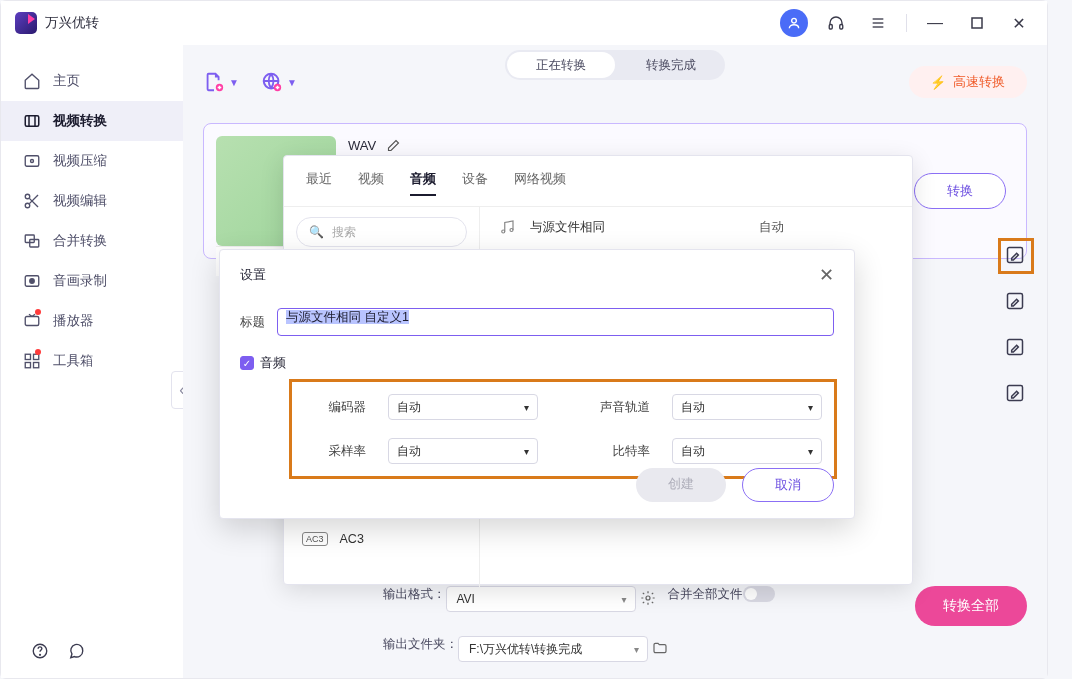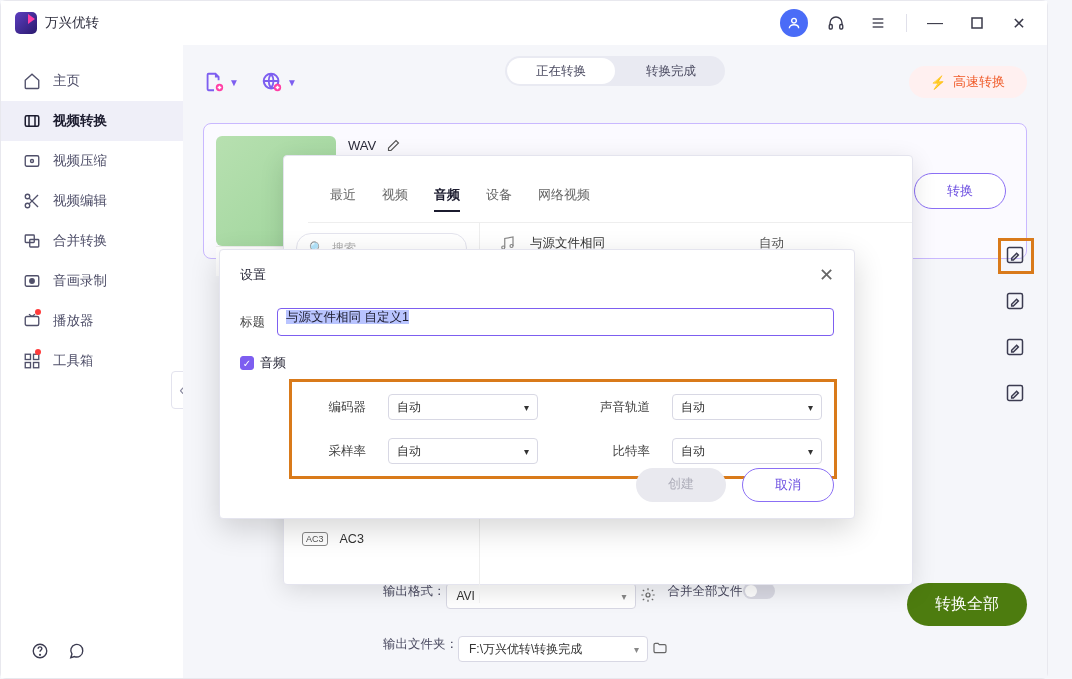--- a/index.html
+++ b/index.html
@@ -19,21 +19,21 @@
 .sbitem{display:flex;align-items:center;gap:12px;padding:11px 22px;color:#50506a;font-size:13.5px;cursor:pointer;position:relative;}
 .sbitem.active{background:#efeff8;color:#1b1b2e;font-weight:600;}
 .sbitem .sbic{width:18px;height:18px;display:flex;align-items:center;justify-content:center;}
 .reddot:after{content:"";position:absolute;left:34px;top:8px;width:6px;height:6px;border-radius:50%;background:#ff3b3b;}
 .collapse-h{position:absolute;right:-10px;top:326px;width:22px;height:38px;border:1px solid #e3e3ee;border-radius:4px;background:#fff;display:flex;align-items:center;justify-content:center;color:#8a8aa0;cursor:pointer;}
 
 .main{flex:1;background:#f5f6fa;padding:16px 20px 0;position:relative;}
 .toolbar{display:flex;align-items:center;gap:10px;height:42px;}
 .addbtn{display:flex;align-items:center;gap:4px;color:#7d5ef0;cursor:pointer;}
 .addbtn .plusic{font-size:22px;}
-.tabswitch{margin-left:auto;margin-right:auto;position:absolute;left:50%;transform:translateX(-50%);top:11px;display:flex;background:#e9eaf2;border-radius:20px;overflow:hidden;width:220px;height:30px;}
+.tabswitch{margin-left:auto;margin-right:auto;position:absolute;left:50%;transform:translateX(-50%);top:5px;display:flex;background:#e9eaf2;border-radius:20px;overflow:hidden;width:220px;height:30px;}
 .tabswitch div{flex:1;display:flex;align-items:center;justify-content:center;font-size:12.5px;color:#4a4a60;cursor:pointer;}
 .tabswitch div.on{background:#fff;border-radius:20px;margin:2px;}
 .fastbtn{margin-left:auto;height:32px;padding:0 22px;border-radius:16px;background:#fff0f0;color:#f05a28;display:flex;align-items:center;gap:6px;font-size:13px;cursor:pointer;}
 
 .card{margin-top:20px;border:1.5px solid #c9b8ff;border-radius:8px;background:#fbfaff;height:136px;display:flex;position:relative;}
 .thumb{margin:12px;width:120px;height:110px;border-radius:6px;background:linear-gradient(135deg,#b7e0b0,#9dd49a);}
 .cardinfo{padding:14px 0;}
 .cardtitle{display:flex;align-items:center;gap:10px;font-size:13px;color:#2a2a3a;}
 .convertbtn{margin-left:auto;margin-right:20px;align-self:center;padding:8px 32px;border:1.5px solid #8b6ff5;border-radius:18px;color:#6a4ce0;background:#fff;font-size:13px;cursor:pointer;}
 .cutbar{position:absolute;left:12px;bottom:-18px;width:120px;height:30px;background:#fff;border-top:1px solid #eee;display:flex;align-items:center;justify-content:space-around;color:#555;}
@@ -42,27 +42,27 @@
 .editic{width:22px;height:22px;color:#3b3b50;cursor:pointer;}
 .editic.hl{outline:3px solid #d97a1a;outline-offset:4px;}
 
 .footer{position:absolute;left:200px;right:20px;bottom:16px;display:flex;flex-direction:column;gap:10px;font-size:12.5px;color:#4a4a60;}
 .frow{display:flex;}
 .sel{height:26px;border:1px solid #d8d8e4;border-radius:4px;background:#fff;padding:0 24px 0 10px;min-width:190px;display:flex;align-items:center;justify-content:space-between;color:#333;cursor:pointer;font-size:12px;position:relative;}
 .sel .car{position:absolute;right:8px;color:#888;}
 .icbtn{width:24px;height:24px;display:flex;align-items:center;justify-content:center;color:#666;cursor:pointer;}
 .toggle{width:32px;height:16px;border-radius:8px;background:#d9d9e3;position:relative;cursor:pointer;}
 .toggle:after{content:"";position:absolute;left:2px;top:2px;width:12px;height:12px;border-radius:50%;background:#fff;}
-.convertall{margin-left:auto;padding:11px 28px;border-radius:22px;background:#4d7c0f;color:#fff;font-size:16px;cursor:pointer;}
+.convertall{margin-left:auto;padding:11px 28px;border-radius:22px;background:#ec4899;color:#fff;font-size:14px;cursor:pointer;}
 
 .helpbtns{position:absolute;left:30px;bottom:18px;display:flex;gap:18px;color:#3b3b50;}
 .helpbtns div{cursor:pointer;}
 
 .fmt-popup{position:absolute;left:282px;top:154px;width:630px;height:430px;background:#fff;border:1px solid #e4e4ee;border-radius:4px;box-shadow:0 6px 24px rgba(0,0,0,.12);z-index:20;}
-.ftabs{display:flex;gap:26px;padding:30px 22px 10px;border-bottom:1px solid #eee;font-size:13px;color:#666;margin-left:24px;}
+.ftabs{display:flex;gap:26px;padding:14px 22px 10px;border-bottom:1px solid #eee;font-size:13px;color:#666;}
 .ftabs div{cursor:pointer;padding-bottom:6px;}
 .ftabs div.on{color:#1b1b2e;font-weight:700;border-bottom:2px solid #1b1b2e;}
 .fbody{display:flex;height:calc(100% - 48px);}
 .fleft{width:196px;border-right:1px solid #eee;padding:10px 12px;}
 .srch{height:30px;border:1px solid #e4e4ee;border-radius:15px;display:flex;align-items:center;padding:0 12px;color:#aaa;font-size:12px;gap:8px;}
 .fright{flex:1;}
 .frow2{display:flex;align-items:center;padding:11px 18px;gap:14px;font-size:12.5px;color:#333;}
 .frow2 .aut{margin-left:auto;margin-right:110px;color:#555;}
 .ac3row{position:absolute;left:12px;bottom:8px;display:flex;align-items:center;gap:12px;padding:8px 6px;font-size:12.5px;color:#333;width:170px;}
 .ac3badge{font-size:9px;border:1px solid #888;border-radius:3px;padding:1px 3px;color:#555;}

